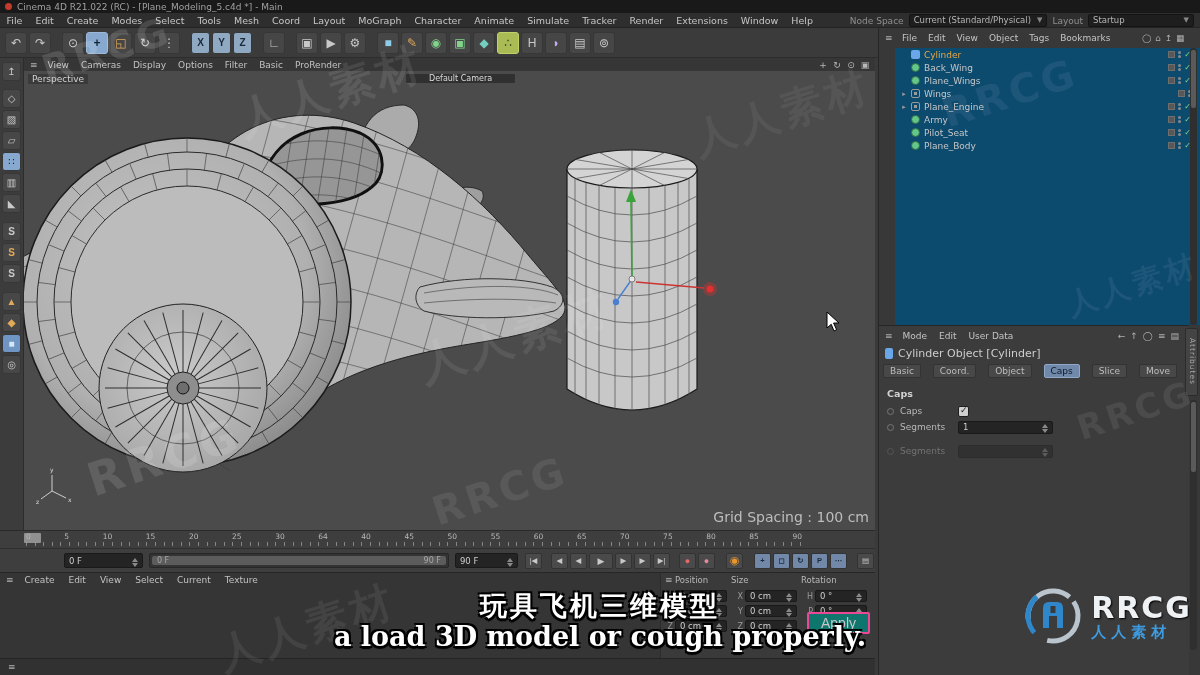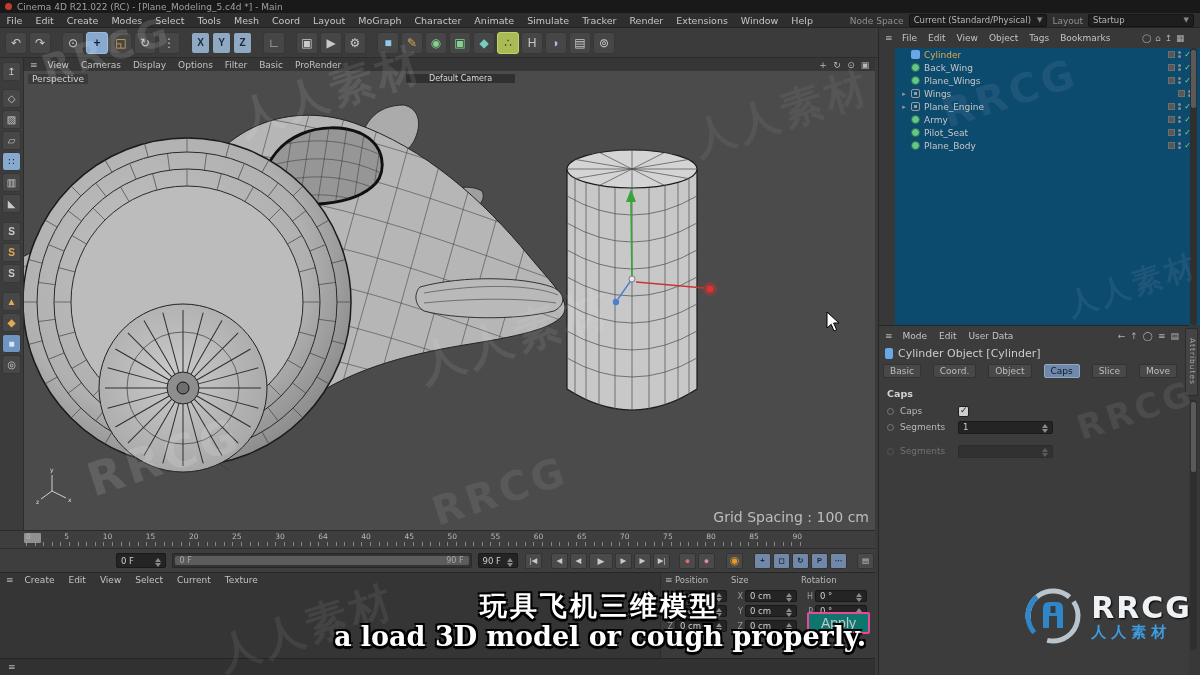--- a/index.html
+++ b/index.html
@@ -128,21 +128,21 @@
   #timeline{position:absolute;left:0;top:530px;width:875px;height:18px;background:#3e3e3e;
     border-top:1px solid #2a2a2a;box-sizing:border-box}
   #ticks{position:absolute;left:26px;top:1px;width:776px;display:flex;justify-content:space-between;z-index:2}
   .tick{font-size:7.5px;color:#b8b8b8;text-align:center}
   #timeline::after{content:"";position:absolute;left:26px;right:70px;bottom:2px;height:4px;
     background:repeating-linear-gradient(90deg,#868686 0 1px,transparent 1px 8.6px)}
   #playhead{position:absolute;left:24px;top:2px;width:17px;height:10px;background:#9f9f9f;opacity:.85;border-radius:1px;z-index:1}
 
   
   #transport{position:absolute;left:0;top:548px;width:875px;height:24px;background:#3e3e3e;border-top:1px solid #2f2f2f;
-    display:flex;align-items:center;box-sizing:border-box;padding-left:116px;gap:6px}
+    display:flex;align-items:center;box-sizing:border-box;padding-left:64px;gap:6px}
   .tfld{width:80px;height:15px}
   #track{width:300px;height:15px;background:#333;border:1px solid #272727;border-radius:2px;position:relative;
     display:flex;align-items:center;justify-content:space-between;padding:0 7px;box-sizing:border-box;flex:0 0 auto}
   #track::before{content:"";position:absolute;left:2px;top:2px;right:2px;bottom:2px;background:#5c5c5c;border-radius:2px}
   #track .rlab{font-size:8px;color:#a8a8a8;position:relative;z-index:1}
   #pbuttons{display:flex;align-items:center}
   .pbtn{width:17px;height:16px;background:#4a4a4a;border:1px solid #333;border-radius:2px;color:#c9c9c9;
     font-size:7.5px;display:inline-flex;align-items:center;justify-content:center;padding:0;margin:0 1px}
   #pbuttons .pbtn:nth-of-type(1){margin-right:8px}
   #pbuttons .pbtn:nth-of-type(4){width:24px;font-size:9px}

